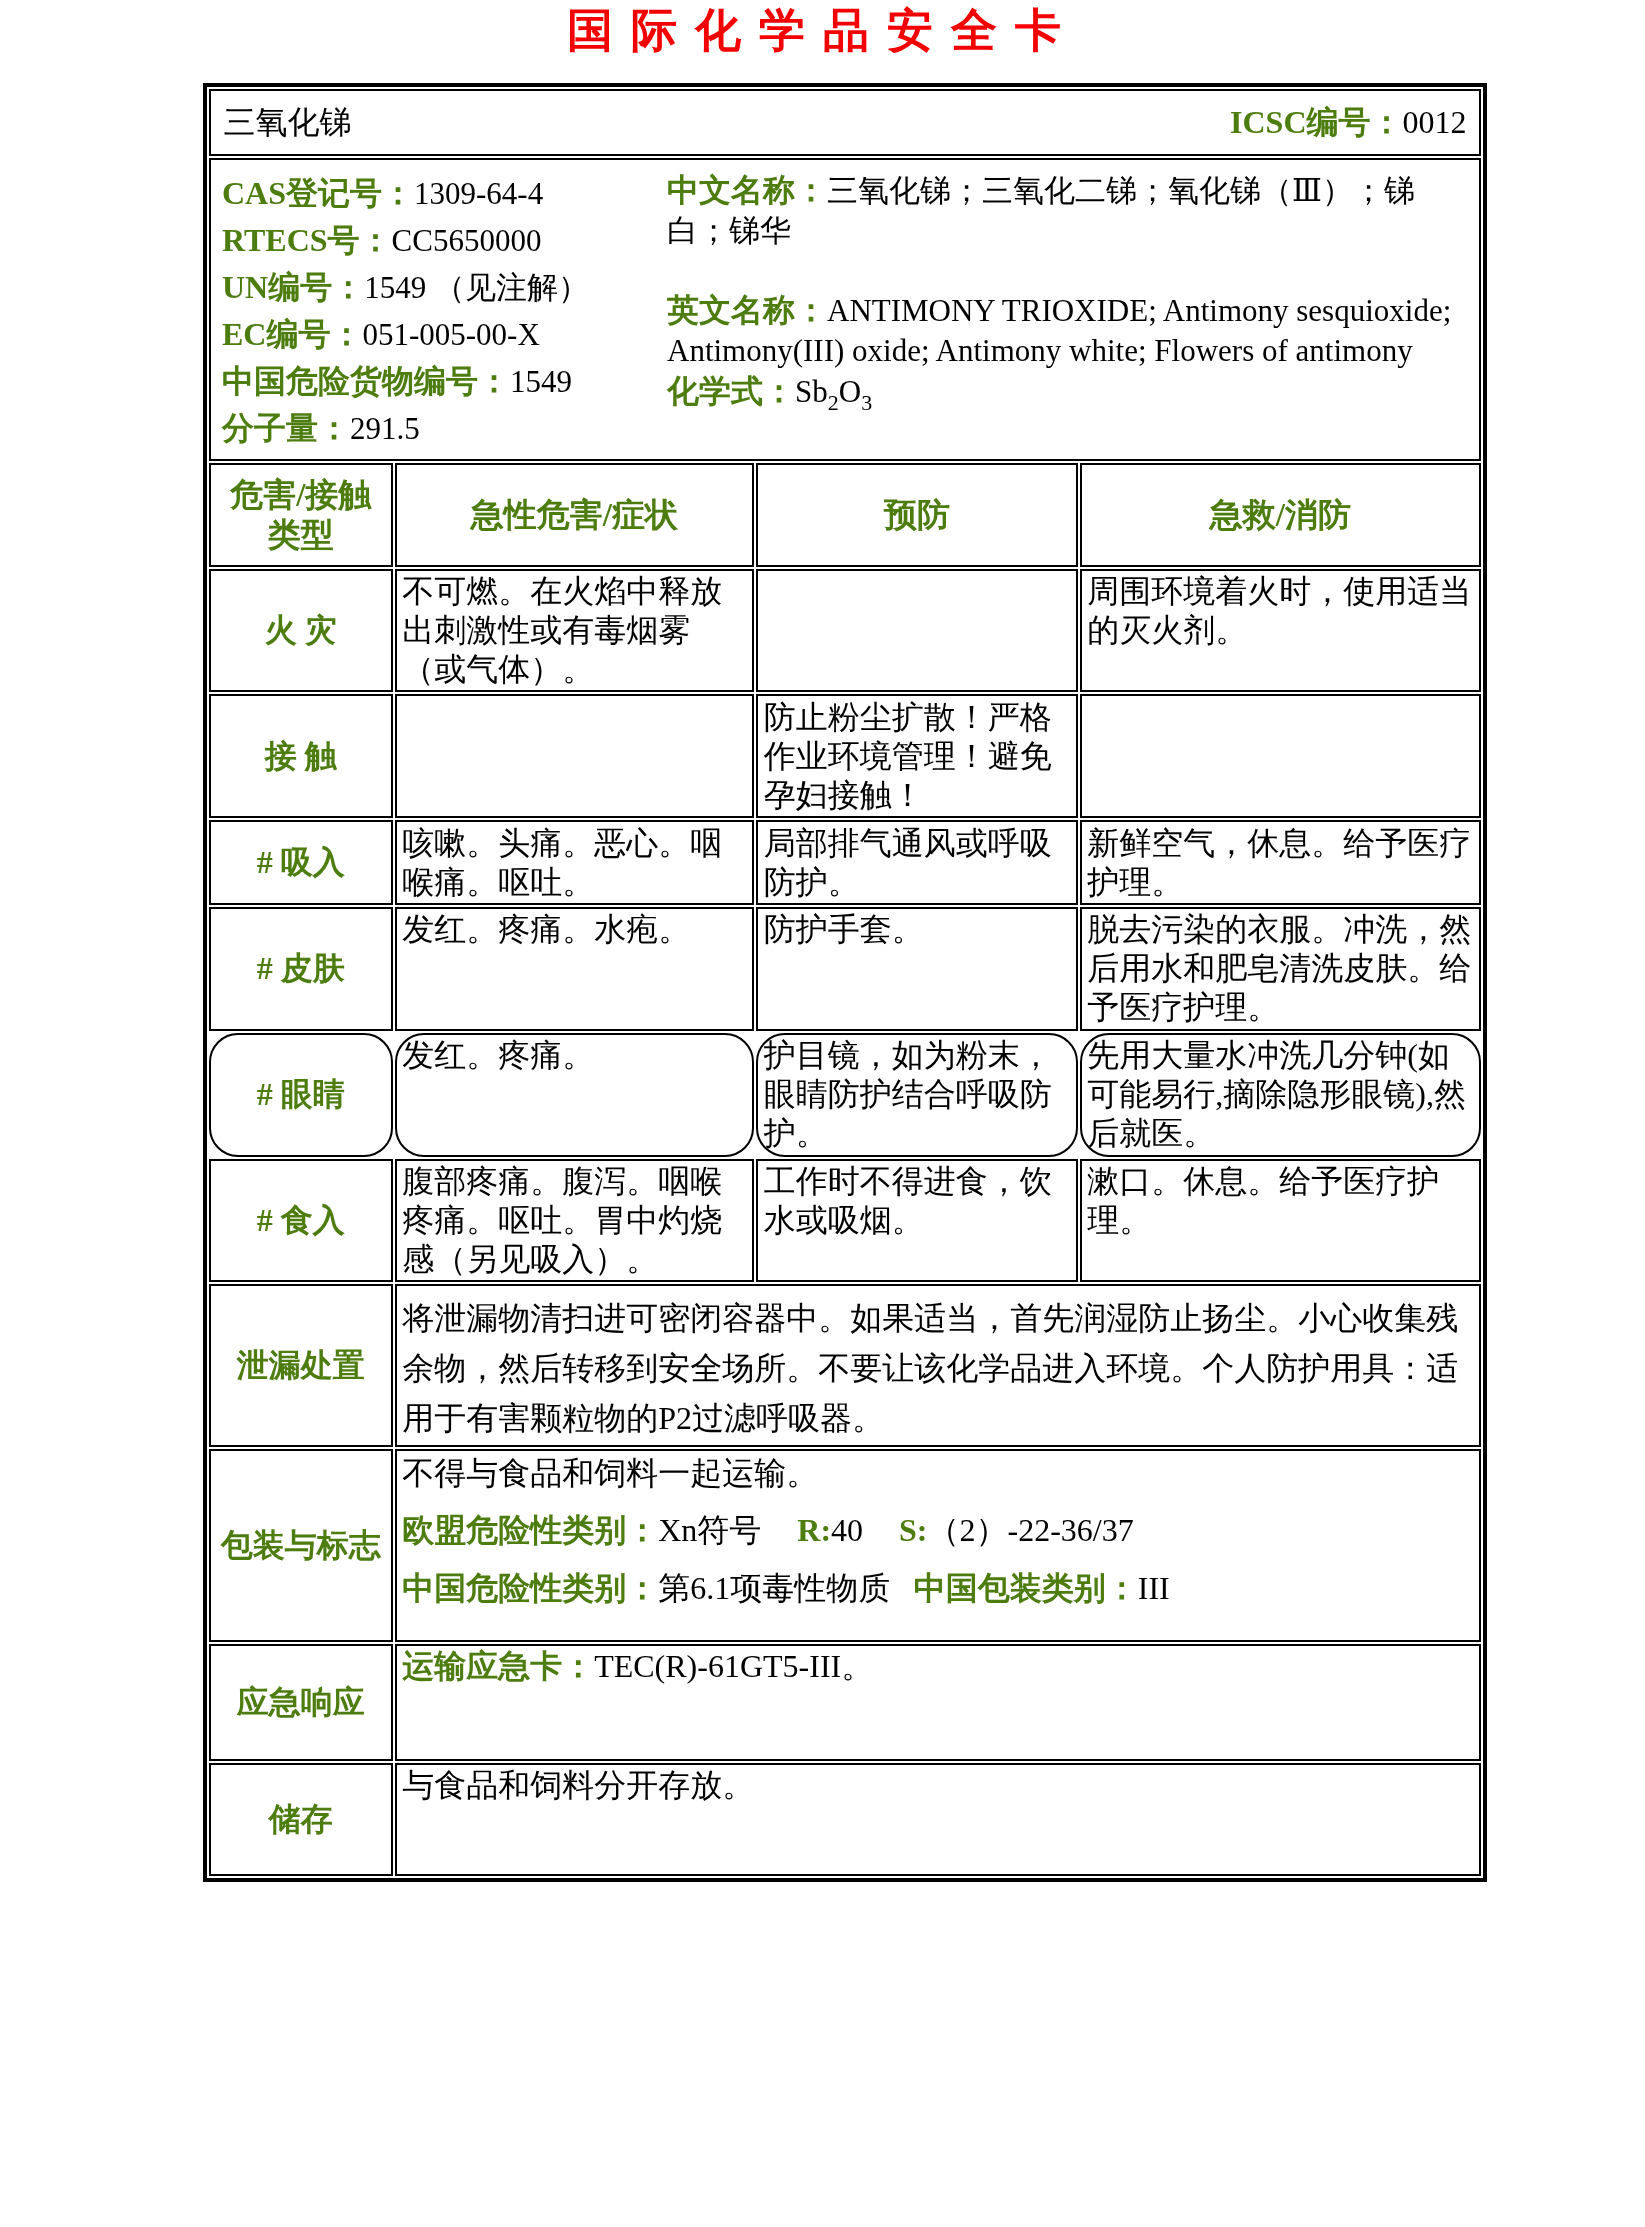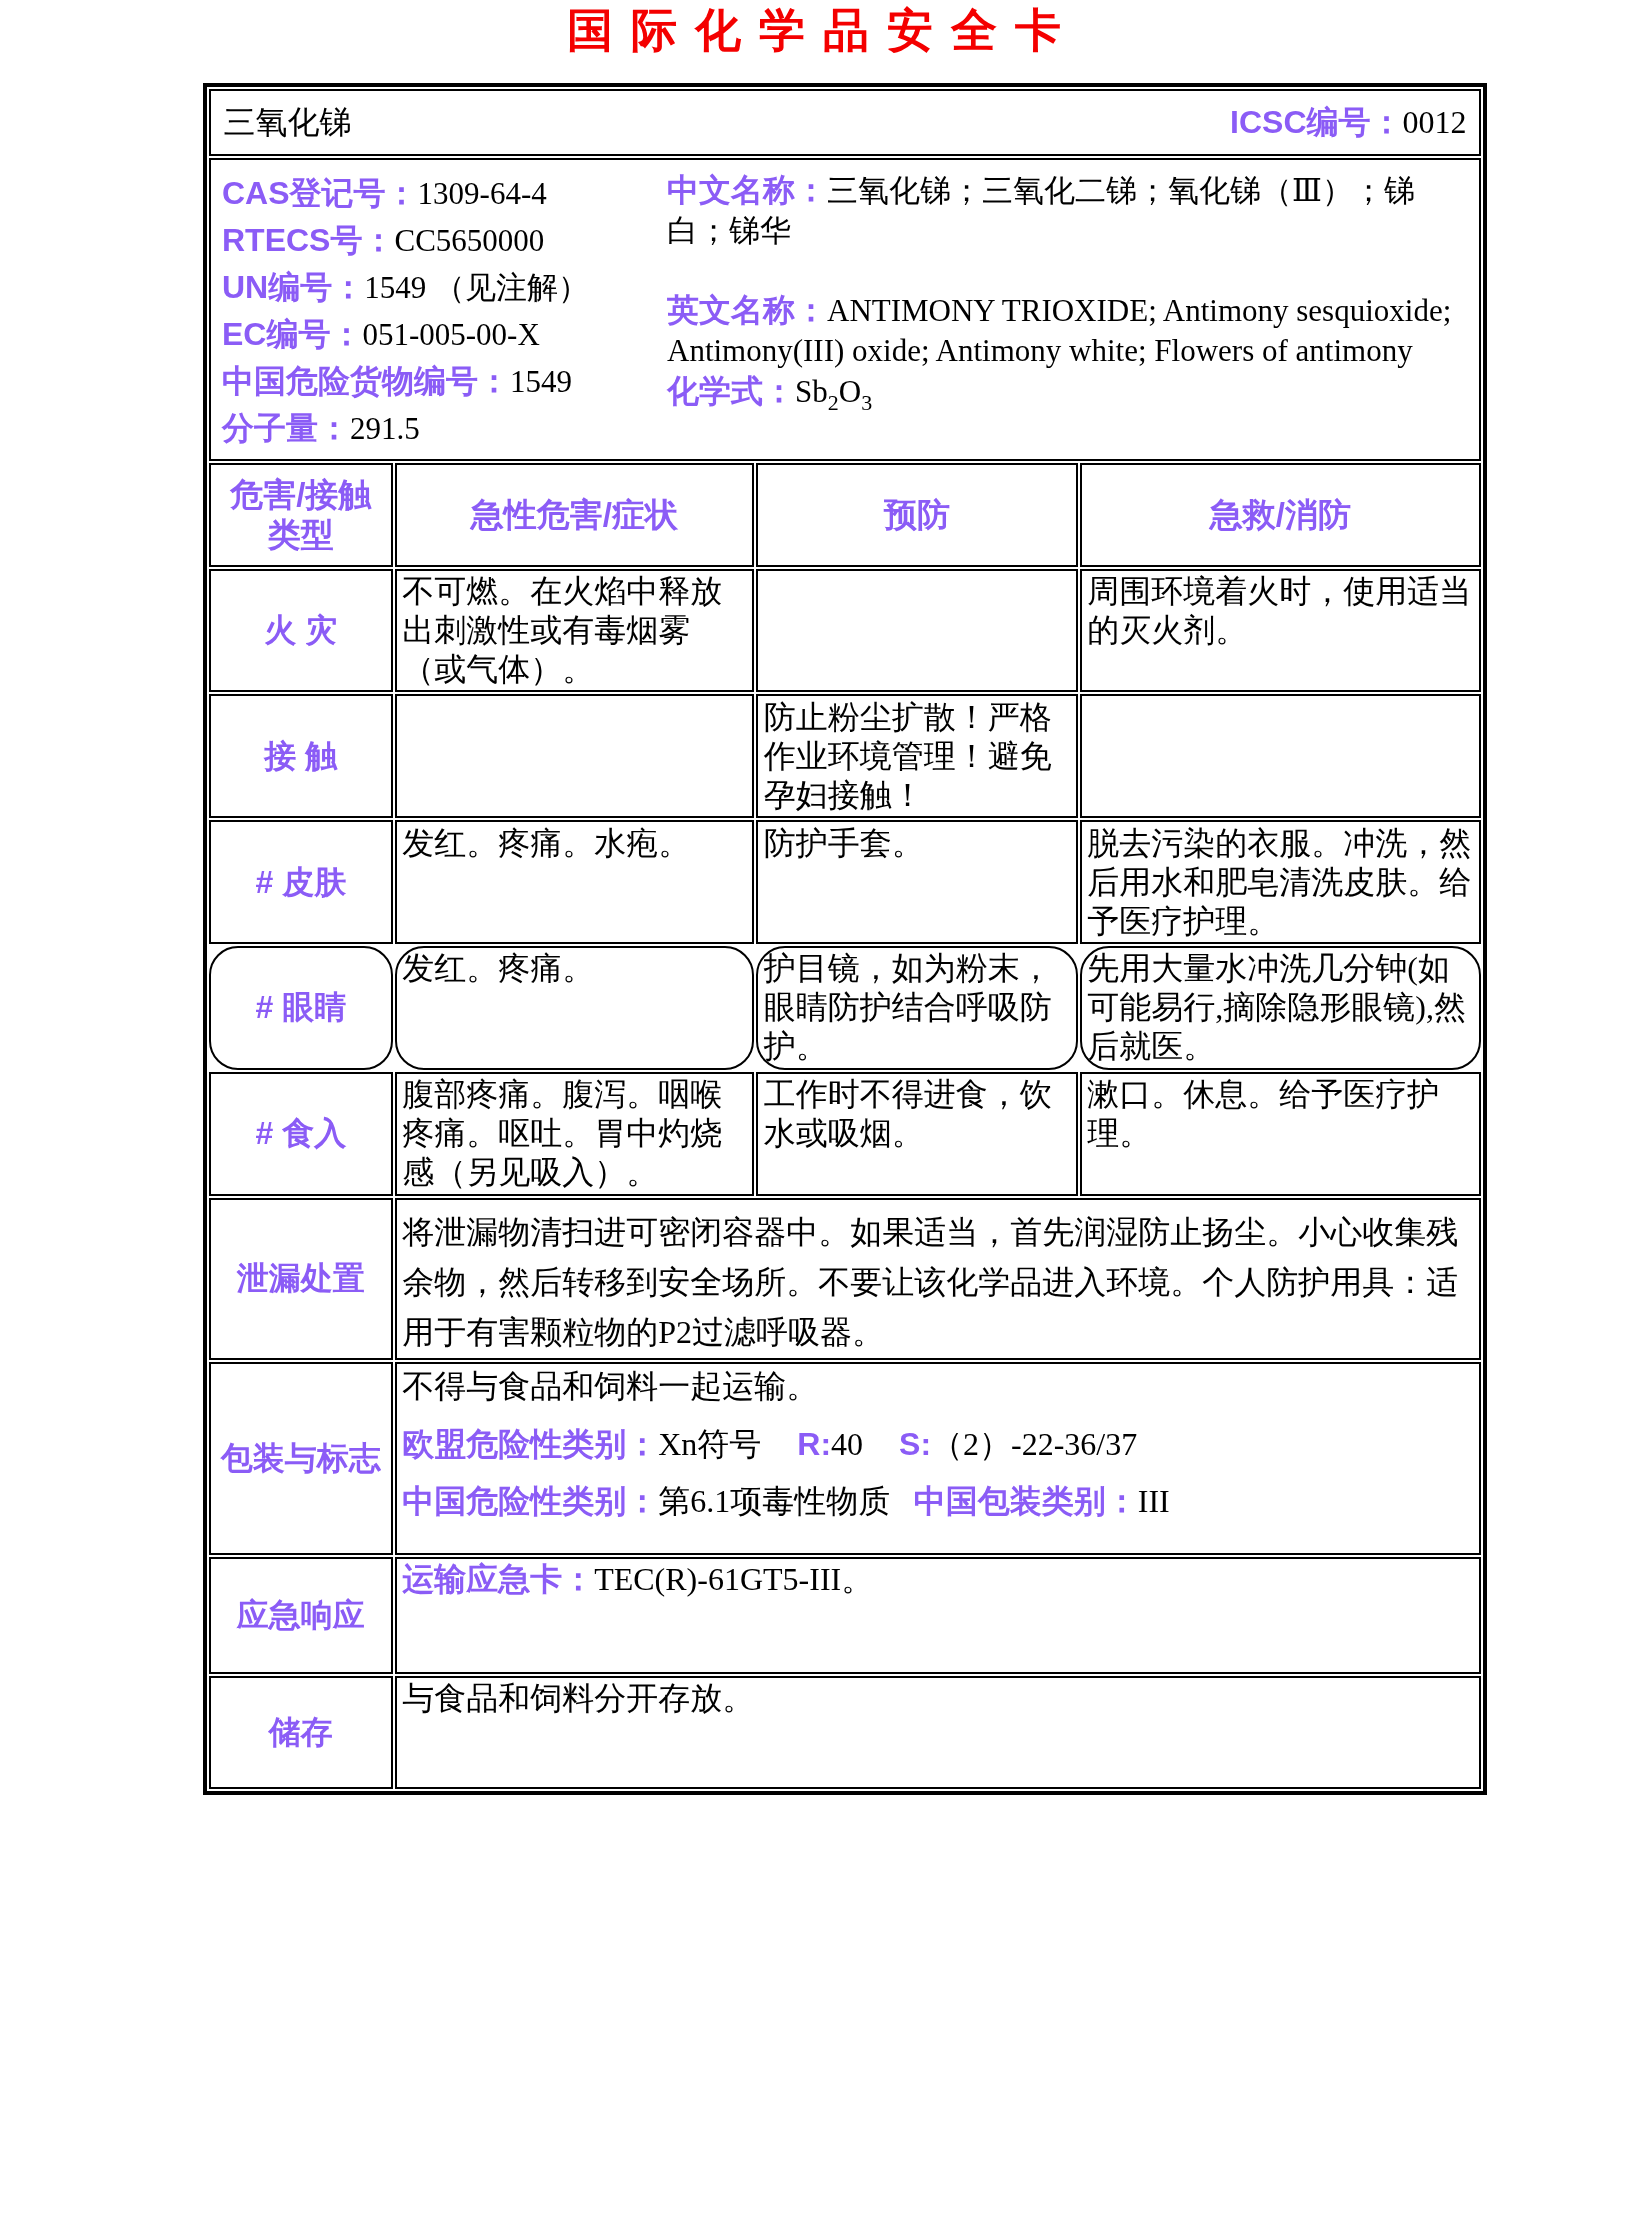--- a/index.html
+++ b/index.html
@@ -44,22 +44,22 @@
   .rh-inh  td { height: 76px; }
   .rh-skin td { height: 114px; }
   .rh-eye  td { height: 111px; border-radius: 29px; }
   .rh-ing  td { height: 118px; }
   .rh-spill td { height: 147px; }
   .rh-pack td { height: 193px; }
   .rh-emer td { height: 117px; }
   .rh-stor td { height: 113px; }
 
   .blue {
-    color: #8b5cf6;
-    font-family: Liberation Sans, sans-serif;
+    color: #4d7c0f;
+    font-family: Liberation Serif, serif;
     font-weight: bold;
   }
   .bar-cell {
     vertical-align: middle;
     font-size: 32px;
     padding: 0 12.5px;
   }
   .bar-flex { display: flex; justify-content: space-between; align-items: center; }
   .bar-flex .blue { font-size: 32px; }
 
@@ -177,20 +177,26 @@
   </tr>
 
 
   <tr class="rh-cont">
     <td class="label-cell blue">接 触</td>
     <td class="body-cell"></td>
     <td class="body-cell">防止粉尘扩散！严格作业环境管理！避免孕妇接触！</td>
     <td class="body-cell"></td>
   </tr>
 
+  <tr class="rh-inh">
+    <td class="label-cell blue"># 吸入</td>
+    <td class="body-cell">咳嗽。头痛。恶心。咽喉痛。呕吐。</td>
+    <td class="body-cell">局部排气通风或呼吸防护。</td>
+    <td class="body-cell">新鲜空气，休息。给予医疗护理。</td>
+  </tr>
 
   <tr class="rh-skin">
     <td class="label-cell blue"># 皮肤</td>
     <td class="body-cell">发红。疼痛。水疱。</td>
     <td class="body-cell">防护手套。</td>
     <td class="body-cell">脱去污染的衣服。冲洗，然后用水和肥皂清洗皮肤。给予医疗护理。</td>
   </tr>
 
   <tr class="rh-eye">
     <td class="label-cell blue"># 眼睛</td>

